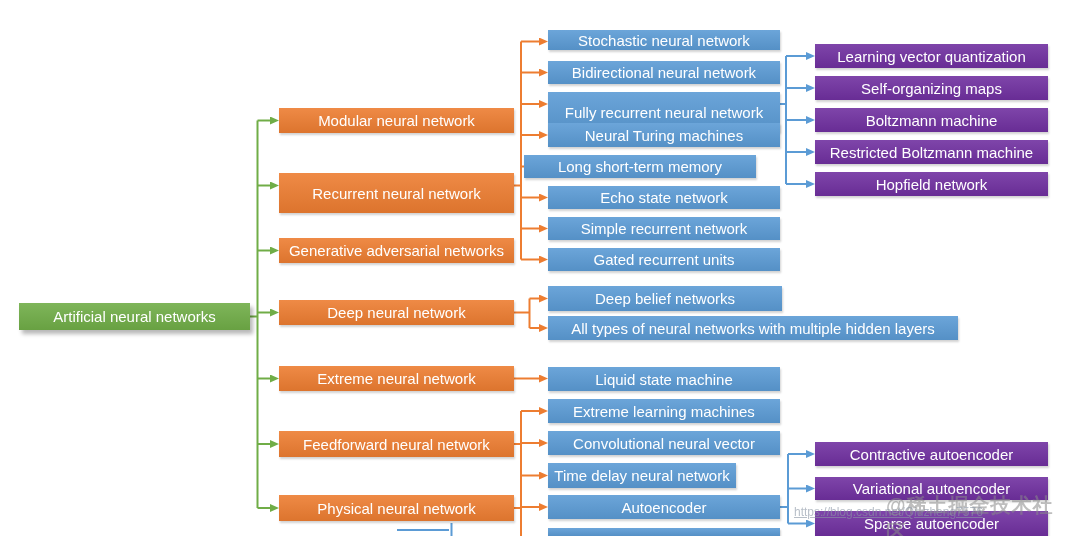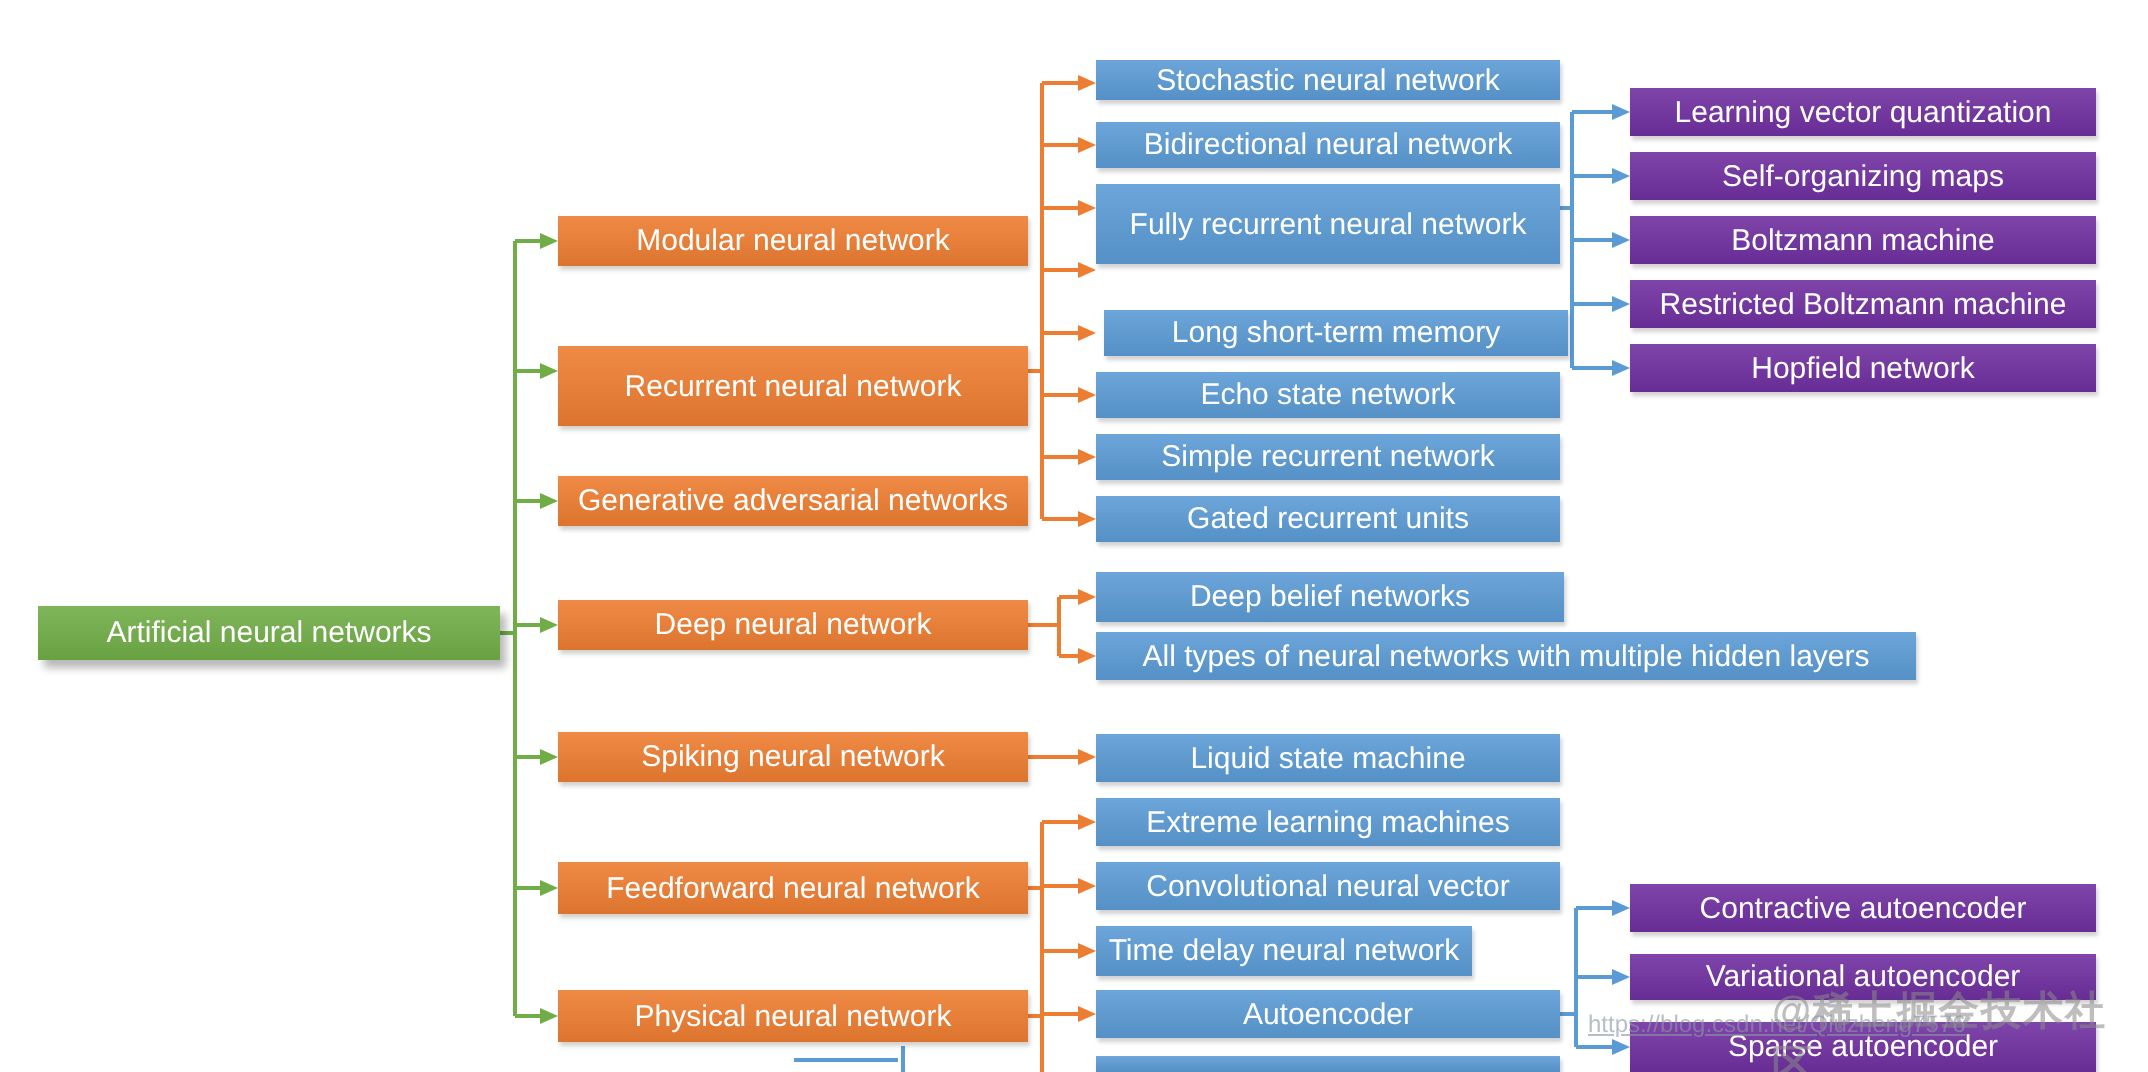--- a/index.html
+++ b/index.html
@@ -114,28 +114,29 @@
       <path d="M451.5 523 V536"></path>
     </g>
   </svg>
 
   <div class="node green" style="left:19px;top:303px;width:231px;height:27px">Artificial neural networks</div>
 
   <div class="node orange" style="left:279px;top:108px;width:235px;height:25px">Modular neural network</div>
   <div class="node orange" style="left:279px;top:173px;width:235px;height:40px">Recurrent neural network</div>
   <div class="node orange" style="left:279px;top:238px;width:235px;height:25px">Generative adversarial networks</div>
   <div class="node orange" style="left:279px;top:300px;width:235px;height:25px">Deep neural network</div>
-  <div class="node orange" style="left:279px;top:366px;width:235px;height:25px">Spiking  neural network</div>
+  <div class="node orange" style="left:279px;top:366px;width:235px;height:25px">Extreme  neural network</div>
   <div class="node orange" style="left:279px;top:431px;width:235px;height:26px">Feedforward neural network</div>
   <div class="node orange" style="left:279px;top:495px;width:235px;height:26px">Physical  neural network</div>
 
   <div class="node blue" style="left:548px;top:30px;width:232px;height:20px">Stochastic neural network</div>
   <div class="node blue" style="left:548px;top:61px;width:232px;height:23px">Bidirectional  neural network</div>
   <div class="node blue" style="left:548px;top:92px;width:232px;height:40px">Fully recurrent neural network</div>
-  <div class="node blue" style="left:552px;top:155px;width:232px;height:23px">Long short-term memory</div>
+  <div class="node blue" style="left:548px;top:123px;width:232px;height:24px">Neural Turing machines</div>
+  <div class="node blue" style="left:524px;top:155px;width:232px;height:23px">Long short-term memory</div>
   <div class="node blue" style="left:548px;top:186px;width:232px;height:23px">Echo state network</div>
   <div class="node blue" style="left:548px;top:217px;width:232px;height:23px">Simple recurrent network</div>
   <div class="node blue" style="left:548px;top:248px;width:232px;height:23px">Gated recurrent units</div>
 
   <div class="node blue" style="left:548px;top:286px;width:234px;height:25px">Deep belief networks</div>
   <div class="node blue" style="left:548px;top:316px;width:410px;height:24px">All types of neural networks with multiple hidden layers</div>
 
   <div class="node blue" style="left:548px;top:367px;width:232px;height:24px">Liquid state machine</div>
 
   <div class="node blue" style="left:548px;top:399px;width:232px;height:24px">Extreme learning machines</div>

